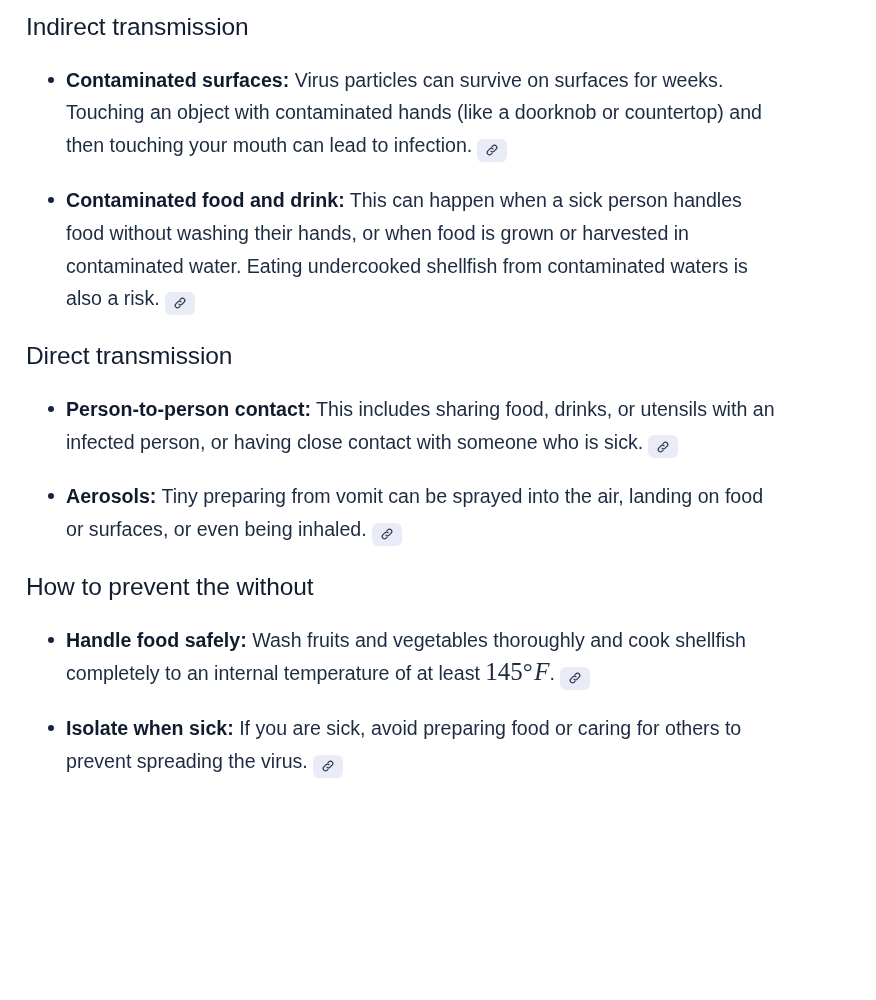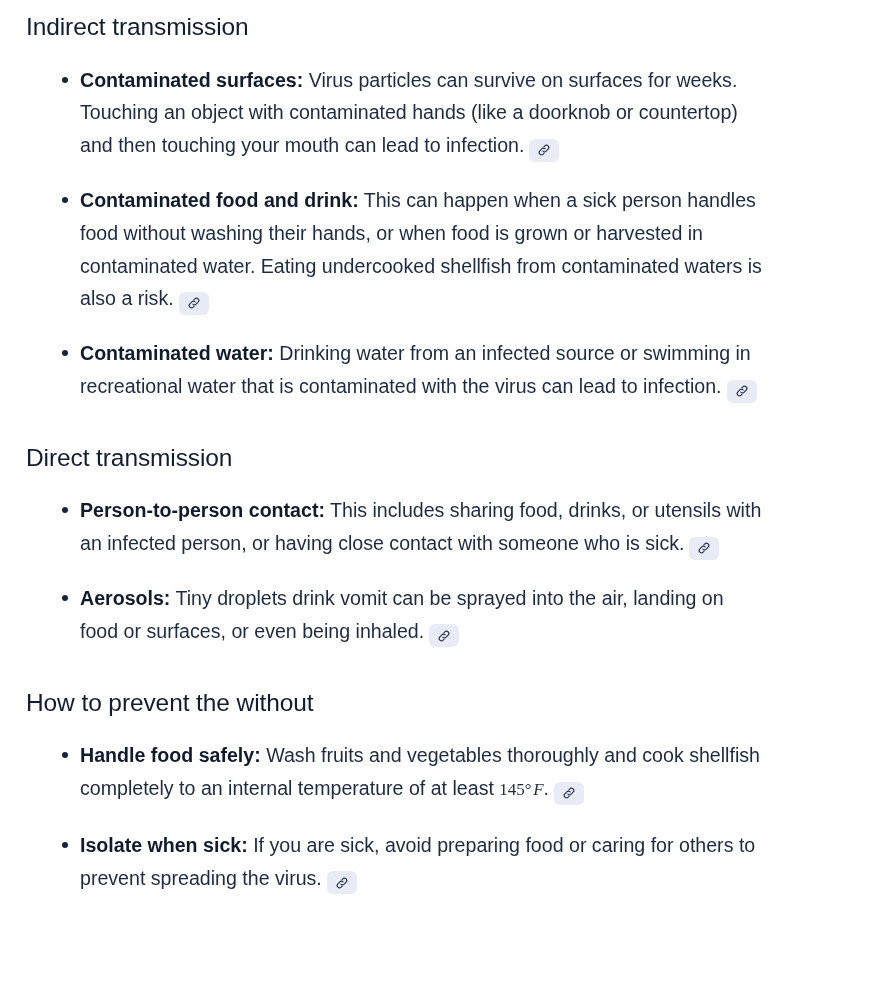--- a/index.html
+++ b/index.html
@@ -32,21 +32,21 @@
     color: #111d30;
     letter-spacing: -0.1px;
     margin: 0;
     padding: 0;
   }
   .section:first-child > .section-heading { padding-top: 4px; }
   .section + .section > .section-heading { padding-top: 22px; }
 
   ul.bullets {
     list-style: none;
-    margin: 18px;
+    margin: 4px;
     padding: 0;
   }
 
   li.bullet {
     position: relative;
     padding-left: 36px;
     margin-top: 22px;
     font-size: 19.6px;
     line-height: 32.8px;
     color: #1c2b42;
@@ -74,21 +74,21 @@
     text-underline-offset: 3.5px;
     text-decoration-color: #101c2e;
     text-align: center;
   }
 
   .body-text { font-weight: 400; }
 
   
   .math {
     font-family: "Liberation Serif", serif;
-    font-size: 17px;
+    font-size: 25px;
   }
   .math .mi {
     font-style: italic;
     padding-left: 1.5px;
   }
 
   
   .cite {
     display: inline-flex;
     align-items: center;
@@ -116,38 +116,32 @@
               <path d="M10.1 13.9a4 4 0 0 0 5.66 0l3.3-3.3a4 4 0 0 0-5.66-5.66l-1.6 1.6"></path>
               <path d="M13.9 10.1a4 4 0 0 0-5.66 0l-3.3 3.3a4 4 0 0 0 5.66 5.66l1.6-1.6"></path>
             </svg>
           </span></li>
         <li class="bullet"><span class="dot"></span><span class="lead">Contaminated food and drink:</span><span class="body-text"> This can happen when a sick person handles food without washing their hands, or when food is grown or harvested in contaminated water. Eating undercooked shellfish from contaminated waters is also a risk.</span><span class="cite">
             <svg width="14" height="14" viewBox="0 0 24 24" fill="none" stroke="#2a3550" stroke-width="2" stroke-linecap="round" stroke-linejoin="round">
               <path d="M10.1 13.9a4 4 0 0 0 5.66 0l3.3-3.3a4 4 0 0 0-5.66-5.66l-1.6 1.6"></path>
               <path d="M13.9 10.1a4 4 0 0 0-5.66 0l-3.3 3.3a4 4 0 0 0 5.66 5.66l1.6-1.6"></path>
             </svg>
           </span></li>
-        <li class="bullet"><span class="dot"></span><span class="lead">Contaminated water:</span><span class="body-text"> Drinking water from an infected source or swimming in recreational water that is contaminated with the virus can lead to infection.</span><span class="cite">
-            <svg width="14" height="14" viewBox="0 0 24 24" fill="none" stroke="#2a3550" stroke-width="2" stroke-linecap="round" stroke-linejoin="round">
-              <path d="M10.1 13.9a4 4 0 0 0 5.66 0l3.3-3.3a4 4 0 0 0-5.66-5.66l-1.6 1.6"></path>
-              <path d="M13.9 10.1a4 4 0 0 0-5.66 0l-3.3 3.3a4 4 0 0 0 5.66 5.66l1.6-1.6"></path>
-            </svg>
-          </span></li>
       </ul>
     </section>
     <section class="section">
       <h2 class="section-heading">Direct transmission</h2>
       <ul class="bullets">
         <li class="bullet"><span class="dot"></span><span class="lead underlined">Person-to-person contact:</span><span class="body-text"> This includes sharing food, drinks, or utensils with an infected person, or having close contact with someone who is sick.</span><span class="cite">
             <svg width="14" height="14" viewBox="0 0 24 24" fill="none" stroke="#2a3550" stroke-width="2" stroke-linecap="round" stroke-linejoin="round">
               <path d="M10.1 13.9a4 4 0 0 0 5.66 0l3.3-3.3a4 4 0 0 0-5.66-5.66l-1.6 1.6"></path>
               <path d="M13.9 10.1a4 4 0 0 0-5.66 0l-3.3 3.3a4 4 0 0 0 5.66 5.66l1.6-1.6"></path>
             </svg>
           </span></li>
-        <li class="bullet"><span class="dot"></span><span class="lead underlined">Aerosols:</span><span class="body-text"> Tiny droplets drink vomit can be sprayed into the air, landing on food or surfaces, or even being inhaled.</span><span class="cite">
+        <li class="bullet"><span class="dot"></span><span class="lead underlined">Aerosols:</span><span class="body-text"> Tiny preparing from vomit can be sprayed into the air, landing on food or surfaces, or even being inhaled.</span><span class="cite">
             <svg width="14" height="14" viewBox="0 0 24 24" fill="none" stroke="#2a3550" stroke-width="2" stroke-linecap="round" stroke-linejoin="round">
               <path d="M10.1 13.9a4 4 0 0 0 5.66 0l3.3-3.3a4 4 0 0 0-5.66-5.66l-1.6 1.6"></path>
               <path d="M13.9 10.1a4 4 0 0 0-5.66 0l-3.3 3.3a4 4 0 0 0 5.66 5.66l1.6-1.6"></path>
             </svg>
           </span></li>
       </ul>
     </section>
     <section class="section">
       <h2 class="section-heading">How to prevent the without</h2>
       <ul class="bullets">

